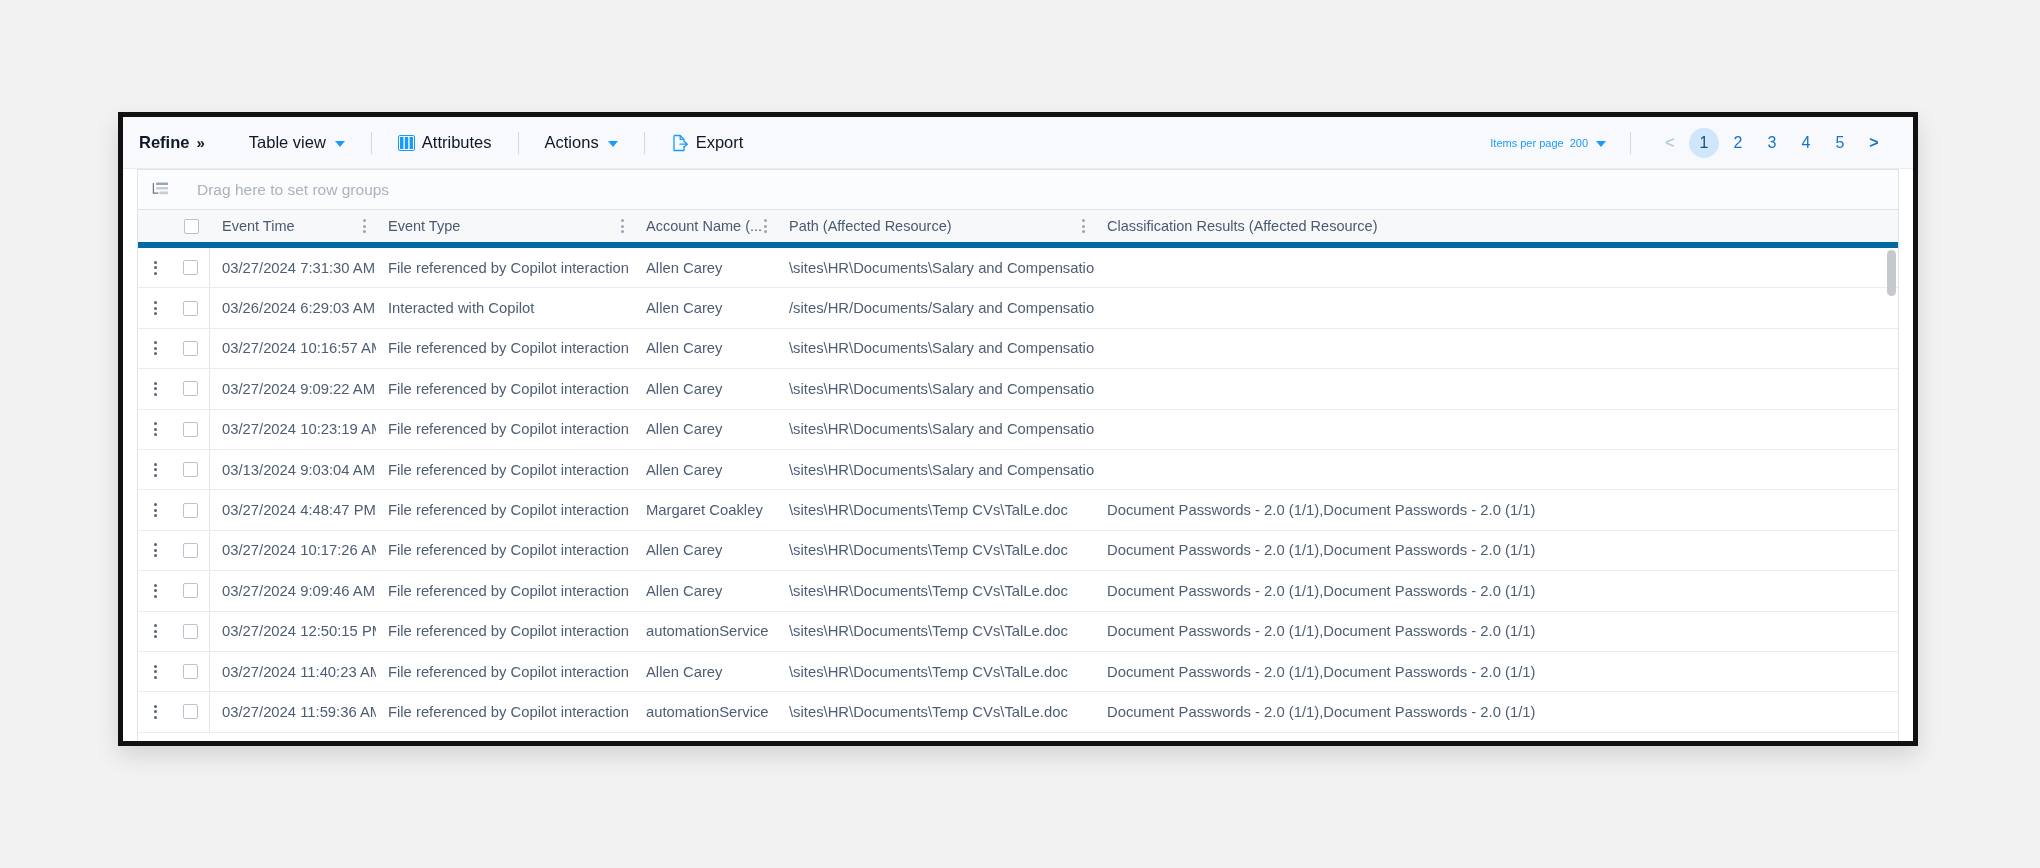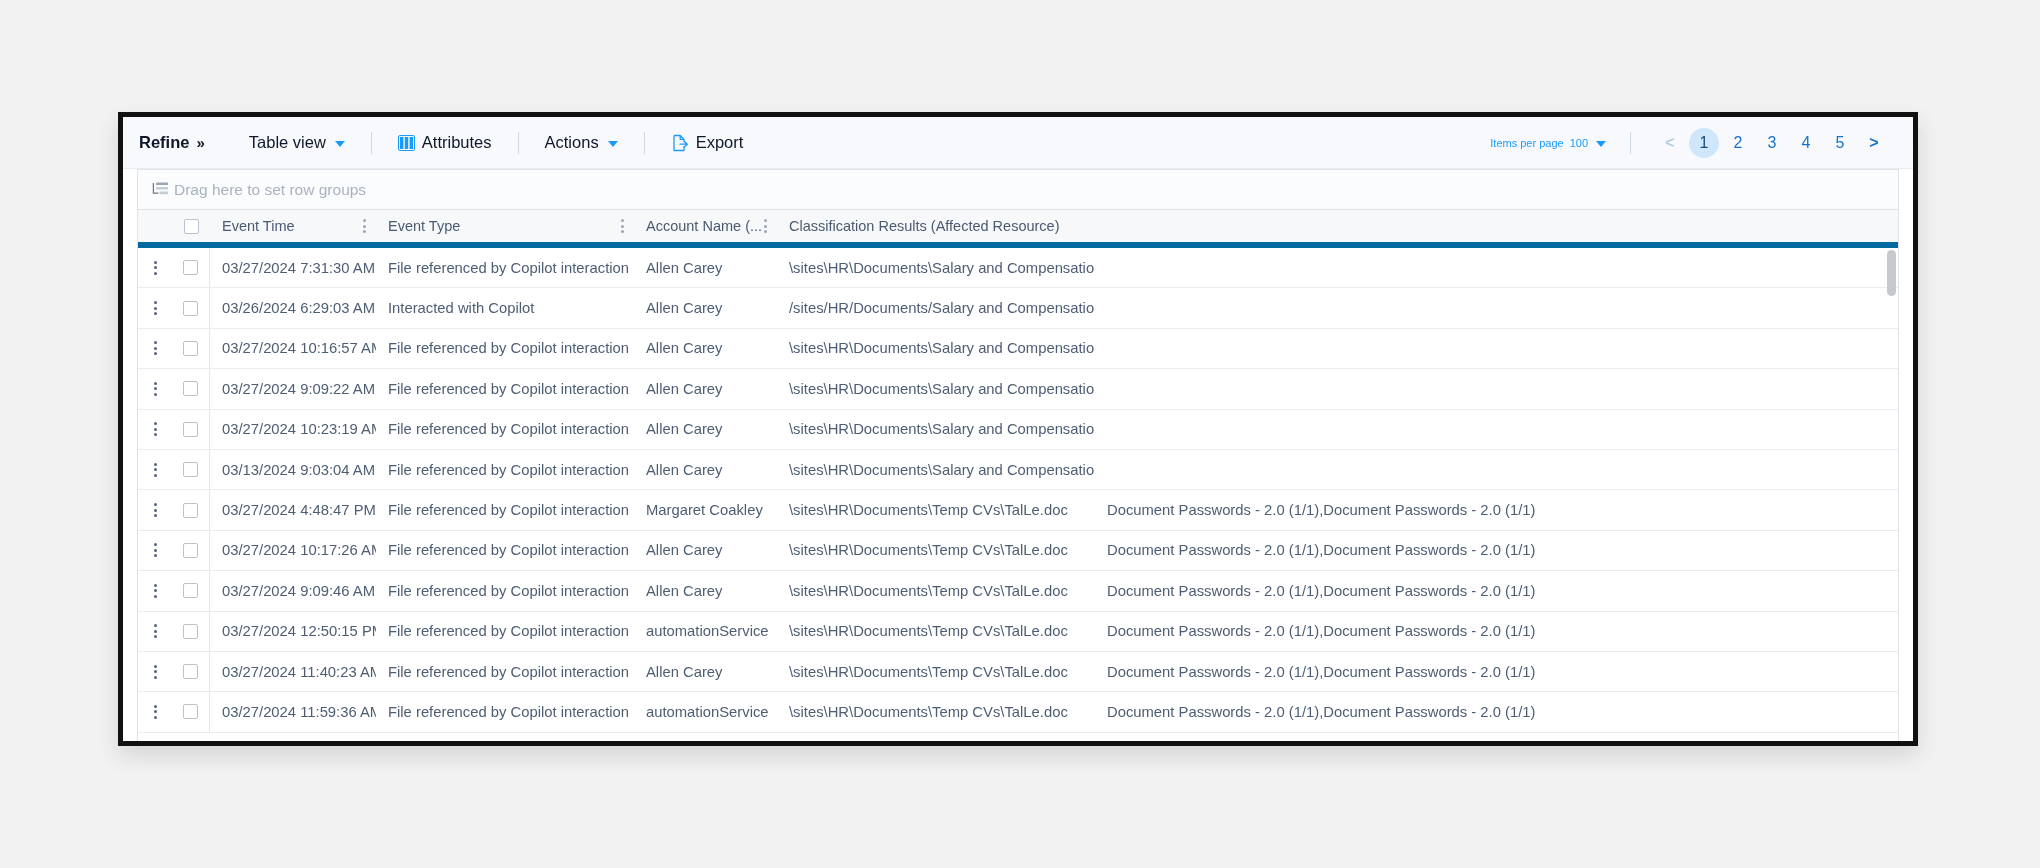--- a/index.html
+++ b/index.html
@@ -129,21 +129,21 @@
 
   
   #rowgroup-bar {
     height: 40px;
     min-height: 40px;
     background: #fbfcfd;
     border-bottom: 1px solid #dfe4ea;
     display: flex;
     align-items: center;
     padding-left: 14px;
-    gap: 5px;
+    gap: 28px;
   }
   #rowgroup-bar .hint {
     color: #a9b2bd;
     font-size: 15.5px;
   }
 
   
   #header-row {
     height: 38px;
     min-height: 38px;
@@ -305,21 +305,21 @@
         </span>
         <span>Export</span>
       </div>
 
     </div>
 
     <div class="tb-right">
 
       <div class="per-page">
         <span>Items per page</span>
-        <span>100</span>
+        <span>200</span>
         <span class="chev-dn"></span>
       </div>
 
       <div class="tb-sep"></div>
 
       <div class="pager">
         <div class="pg arrow disabled">&lt;</div>
         <div class="pg active" style="background: rgb(207, 230, 251);">1</div>
         <div class="pg">2</div>
         <div class="pg">3</div>
@@ -374,20 +374,30 @@
         <div class="h-cell c-account">
           <span>Account Name (...</span>
           <span class="h-menu">
             <span class="kebab">
                 <i></i>
                 <i></i>
                 <i></i>
               </span>
           </span>
         </div>
+        <div class="h-cell c-path">
+          <span>Path (Affected Resource)</span>
+          <span class="h-menu">
+            <span class="kebab">
+                <i></i>
+                <i></i>
+                <i></i>
+              </span>
+          </span>
+        </div>
         <div class="h-cell c-class">
           <span>Classification Results (Affected Resource)</span>
         </div>
       </div>
 
       <div id="body-scroll">
         <div id="rows">
             <div class="row">
               <div class="cell c-kebab">
                 <span class="kebab">

